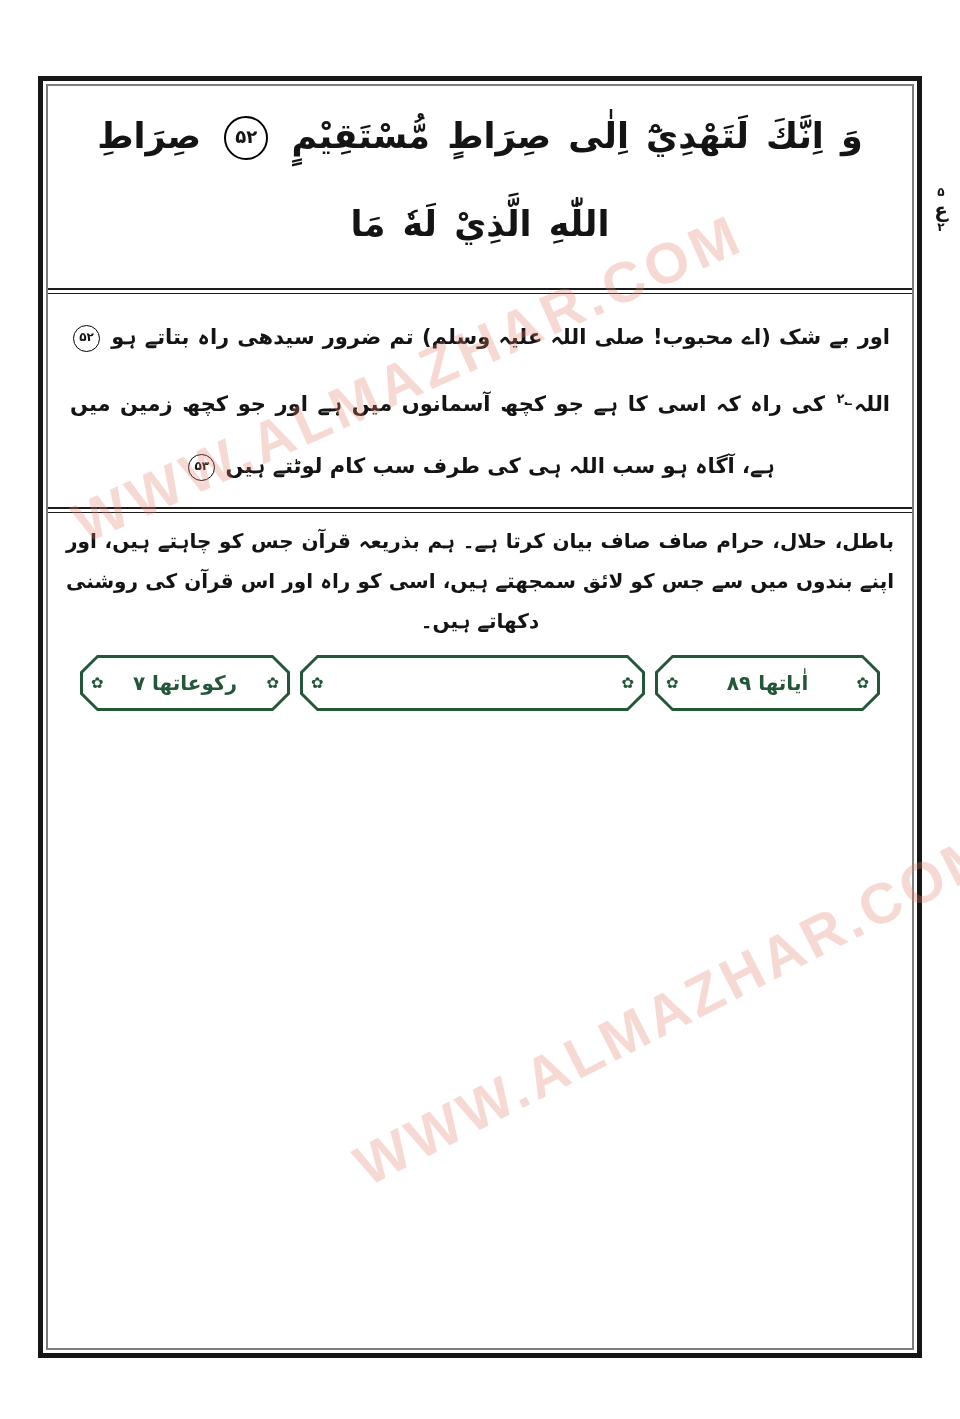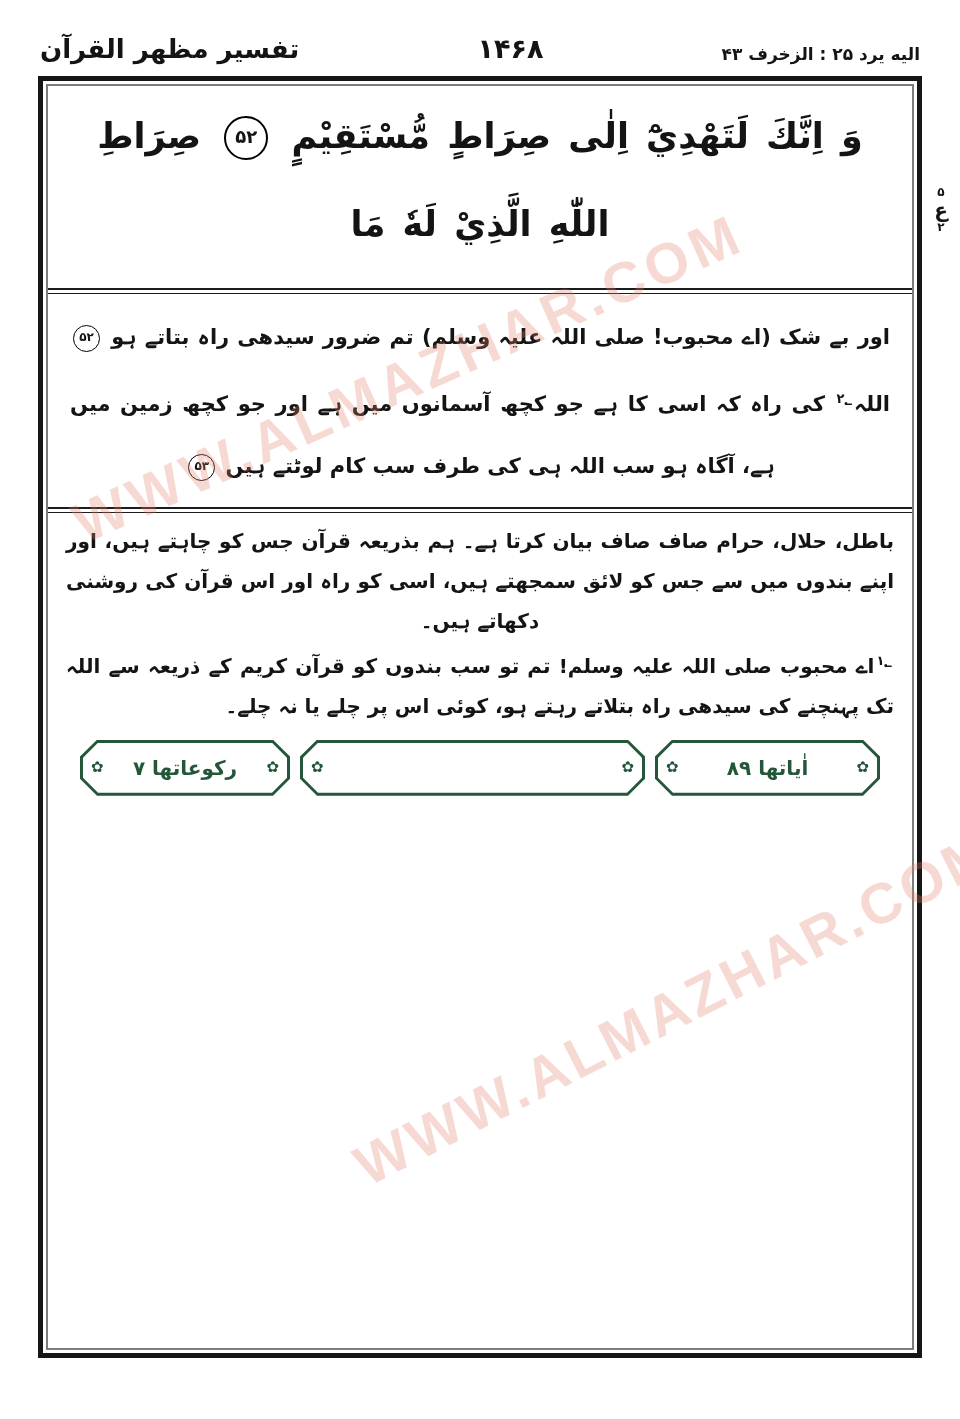--- a/index.html
+++ b/index.html
@@ -120,25 +120,20 @@
     font-weight:bold;z-index:1;line-height:1.1;
   }
   .margin-marker .mm-top,.margin-marker .mm-bottom{font-size:12px;}
   .margin-marker .mm-mid{font-size:20px;}
 </style>
 </head>
 <body>
 
 <div class="page">
 
-  <div class="header">
-    <div class="h-right">تفسير مظهر القرآن</div>
-    <div class="h-center">۱۴۶۸</div>
-    <div class="h-left">الیه یرد ۲۵ : الزخرف ۴۳</div>
-  </div>
 
   <div class="wm wm1">WWW.ALMAZHAR.COM</div>
   <div class="wm wm2">WWW.ALMAZHAR.COM</div>
 
   <div class="margin-marker">
     <span class="mm-top">۵</span>
     <span class="mm-mid">ع</span>
     <span class="mm-bottom">۲</span>
   </div>
 
@@ -160,21 +155,20 @@
         <span class="circle-sm">۵۲</span>
         <span>اللہ</span><sup class="fnm">۲؂</sup>
         <span>کی راہ کہ اسی کا ہے جو کچھ آسمانوں میں ہے اور جو کچھ زمین میں ہے، آگاہ ہو سب اللہ ہی کی طرف سب کام لوٹتے ہیں</span>
         <span class="circle-sm">۵۳</span>
       </div>
 
       <div class="divider"></div>
 
       <div class="commentary">
         <p class="center-last">باطل، حلال، حرام صاف صاف بیان کرتا ہے۔ ہم بذریعہ قرآن جس کو چاہتے ہیں، اور اپنے بندوں میں سے جس کو لائق سمجھتے ہیں، اسی کو راہ اور اس قرآن کی روشنی دکھاتے ہیں۔</p>
-        <p><sup class="fnm">۱؂</sup><span>اے محبوب صلی اللہ علیہ وسلم! تم تو سب بندوں کو قرآن کریم کے ذریعہ سے اللہ تک پہنچنے کی سیدھی راہ بتلاتے رہتے ہو، کوئی اس پر چلے یا نہ چلے۔</span></p>
       </div>
 
       <div class="banner">
         <div class="cart cart-ayat">
           <div class="cart-outer"></div>
           <div class="cart-inner">
             <span class="orn">✿</span>
             <span>اٰیاتها ۸۹</span>
             <span class="orn">✿</span>
           </div>

